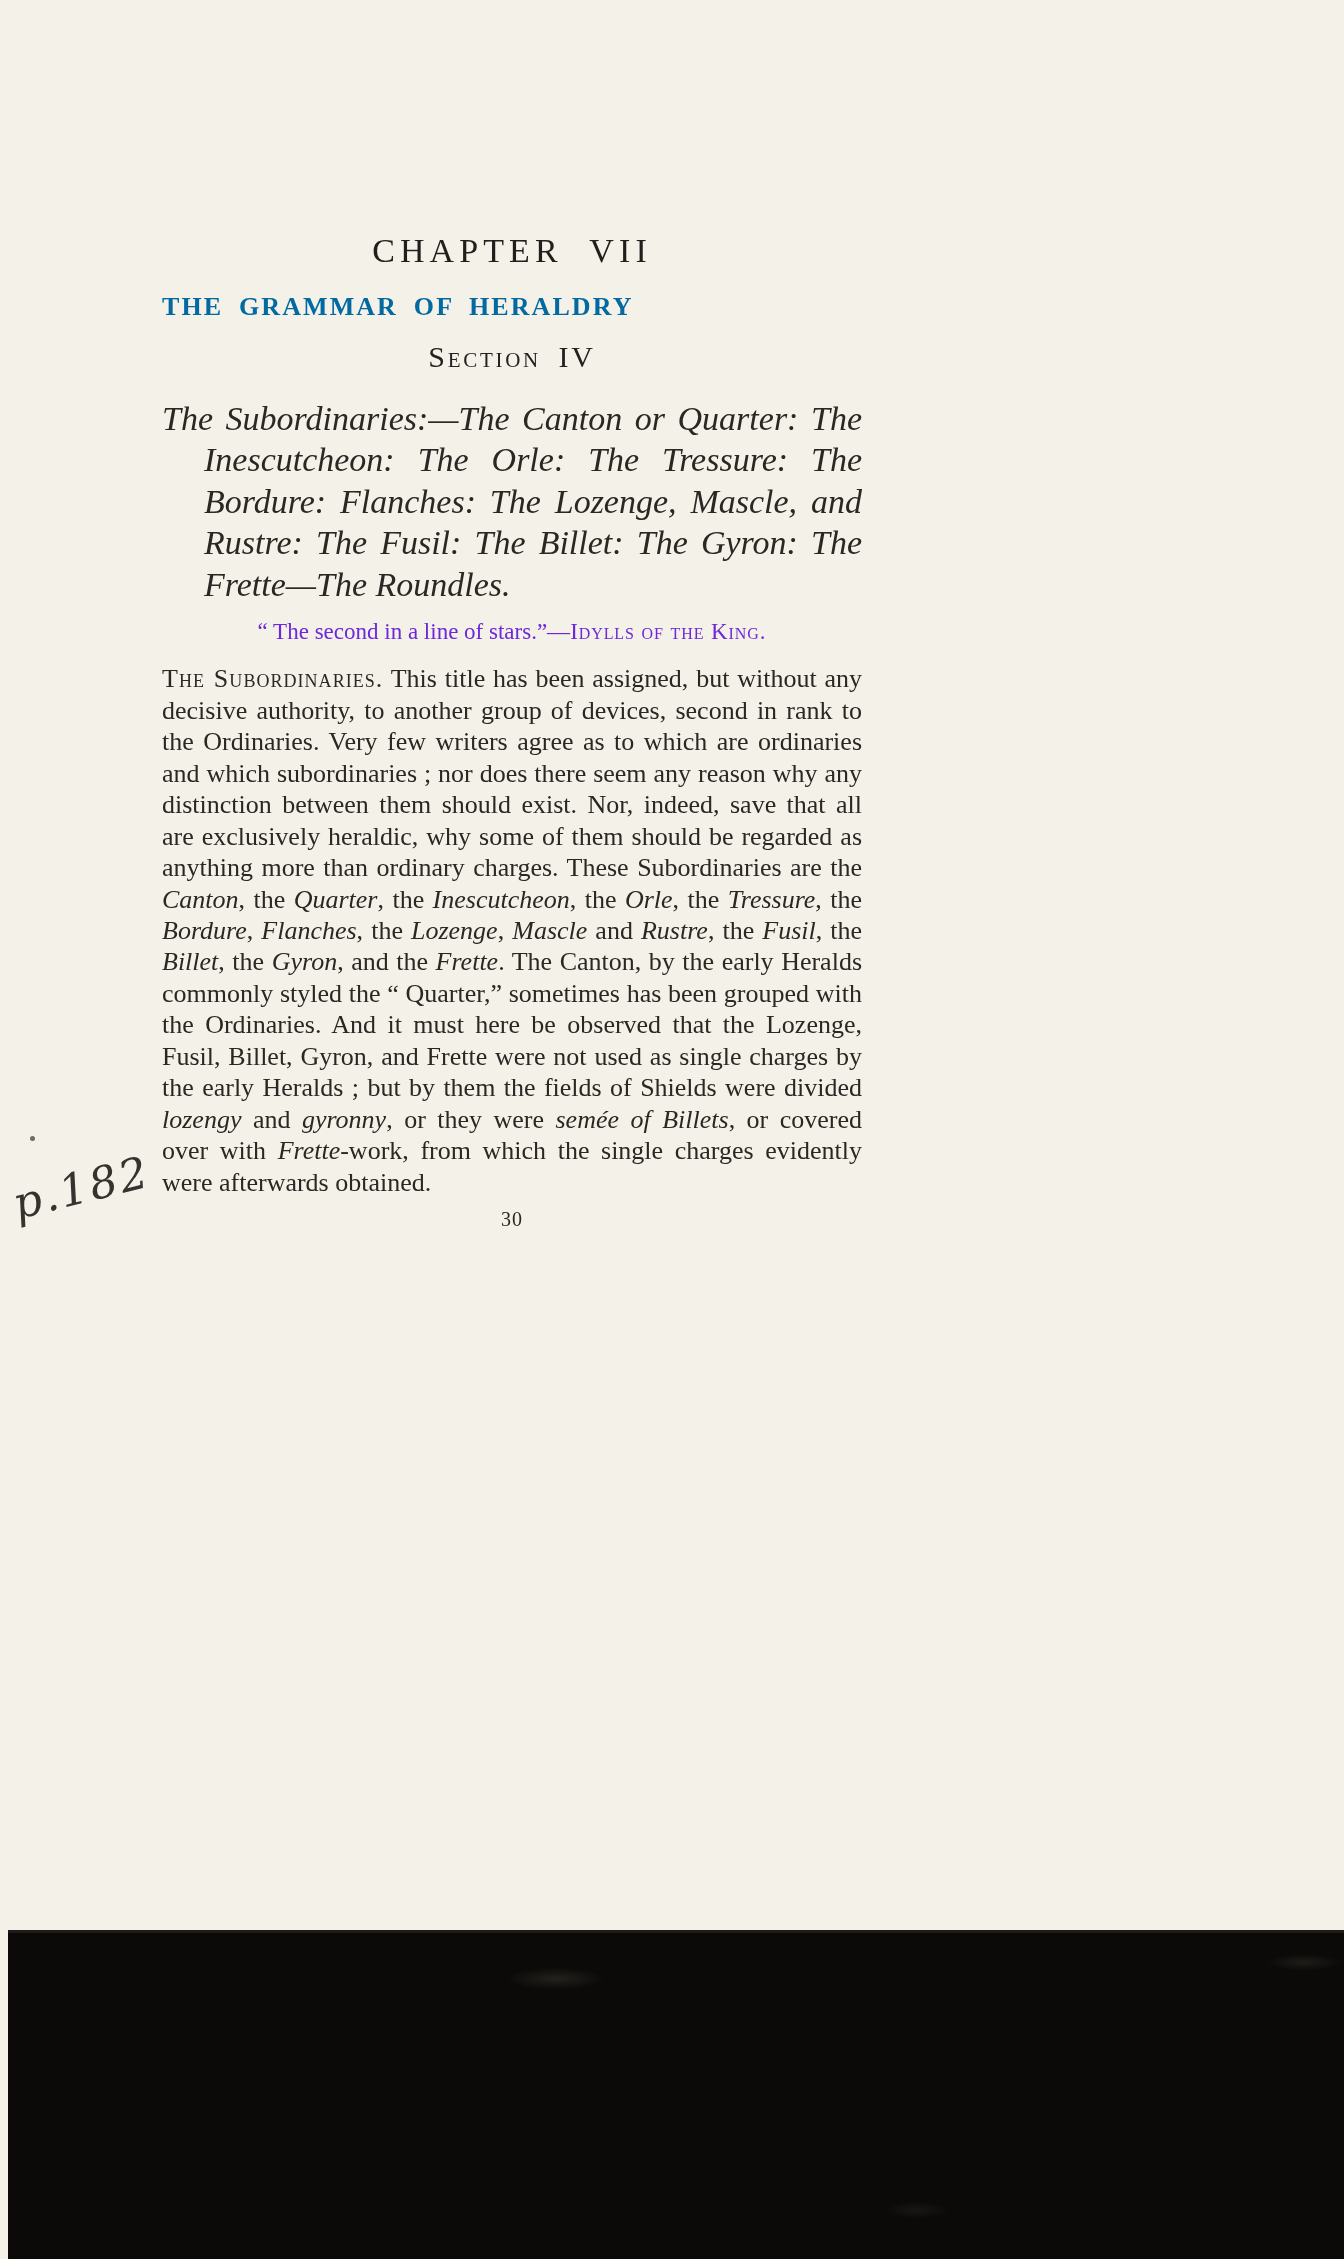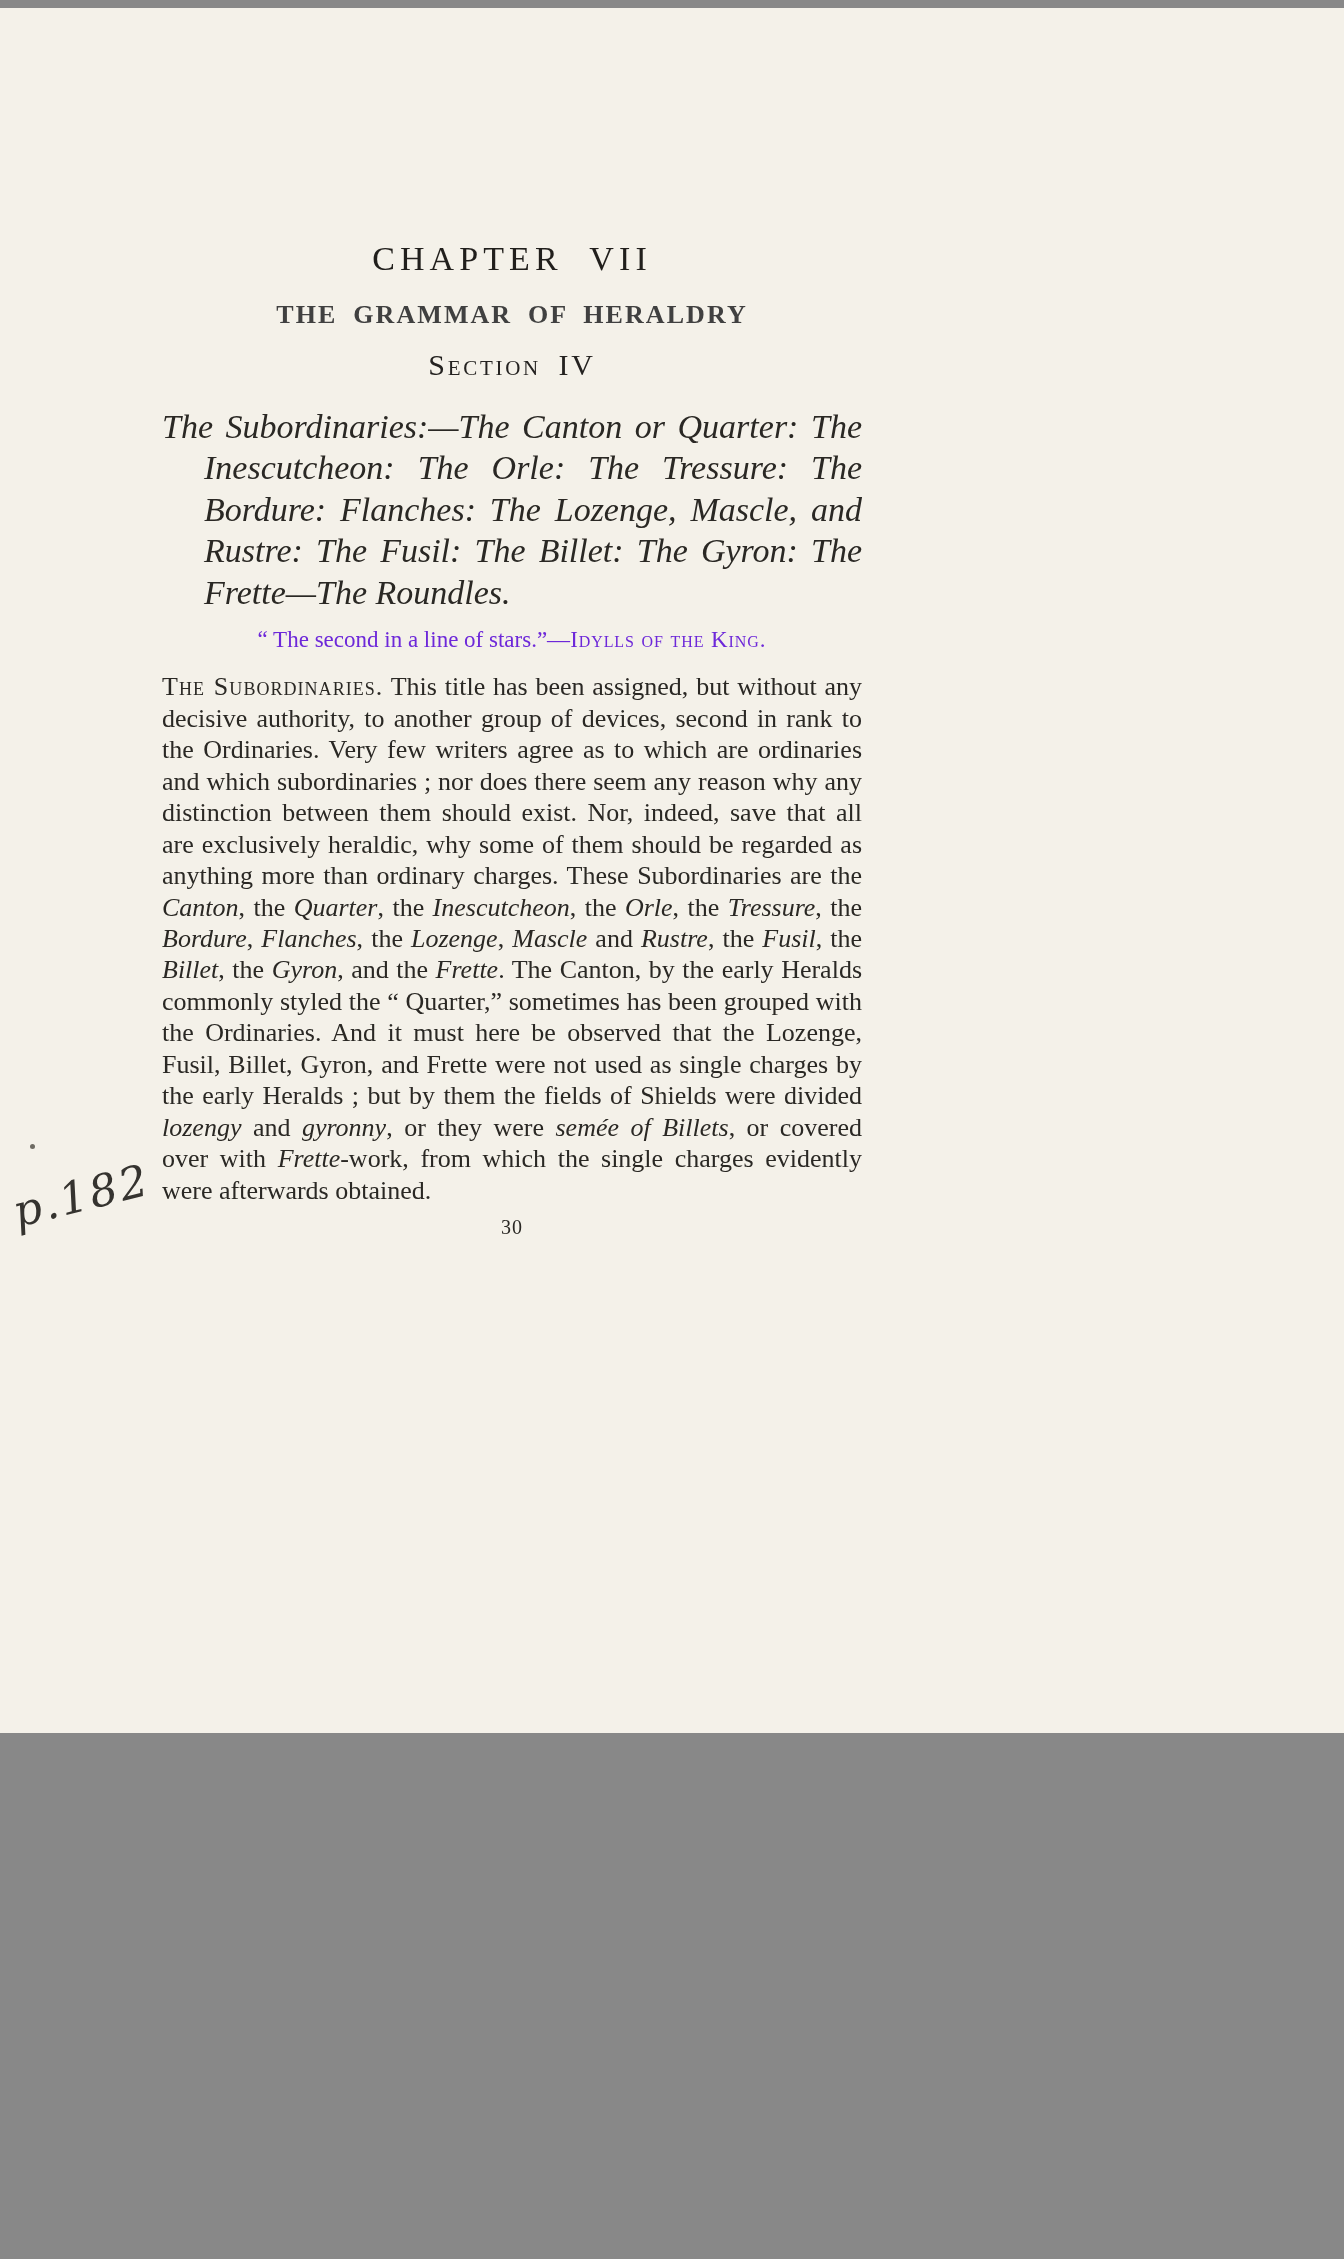--- a/index.html
+++ b/index.html
@@ -1,44 +1,44 @@
 <!DOCTYPE html>
 <html><head>
 <meta charset="utf-8">
 <style>
   html,body{margin:0;padding:0;background:#888;}
   .page{
     position:relative;
-    width:1344px;height:1725px;
+    width:1344px;height:2259px;
     background:#f4f1e9;
     font-family:"Liberation Serif","DejaVu Serif",serif;
     color:#2a2824;
     overflow:hidden;
-    margin:8px auto;
+    margin:0 auto;
   }
   .textblock{
     position:absolute;
     left:162px;top:232px;width:700px;
   }
   .chapter-title{
     text-align:center;
     font-size:34px;
     letter-spacing:.15em;
     word-spacing:.4em;
     color:#211f1c;
     margin:0 0 22px 0;
     font-weight:500;
   }
   .chapter-subtitle{
-    text-align:center;
+    text-align:left;
     font-size:26px;
     font-weight:700;
     letter-spacing:.08em;
     word-spacing:.28em;
-    color:#404040;
+    color:#0369a1;
     margin:0 0 18px 0;
   }
   .section-heading{
     text-align:center;
     font-size:30px;
     font-variant:small-caps;
     letter-spacing:.09em;
     word-spacing:.25em;
     color:#242220;
     margin:0 0 24px 0;

